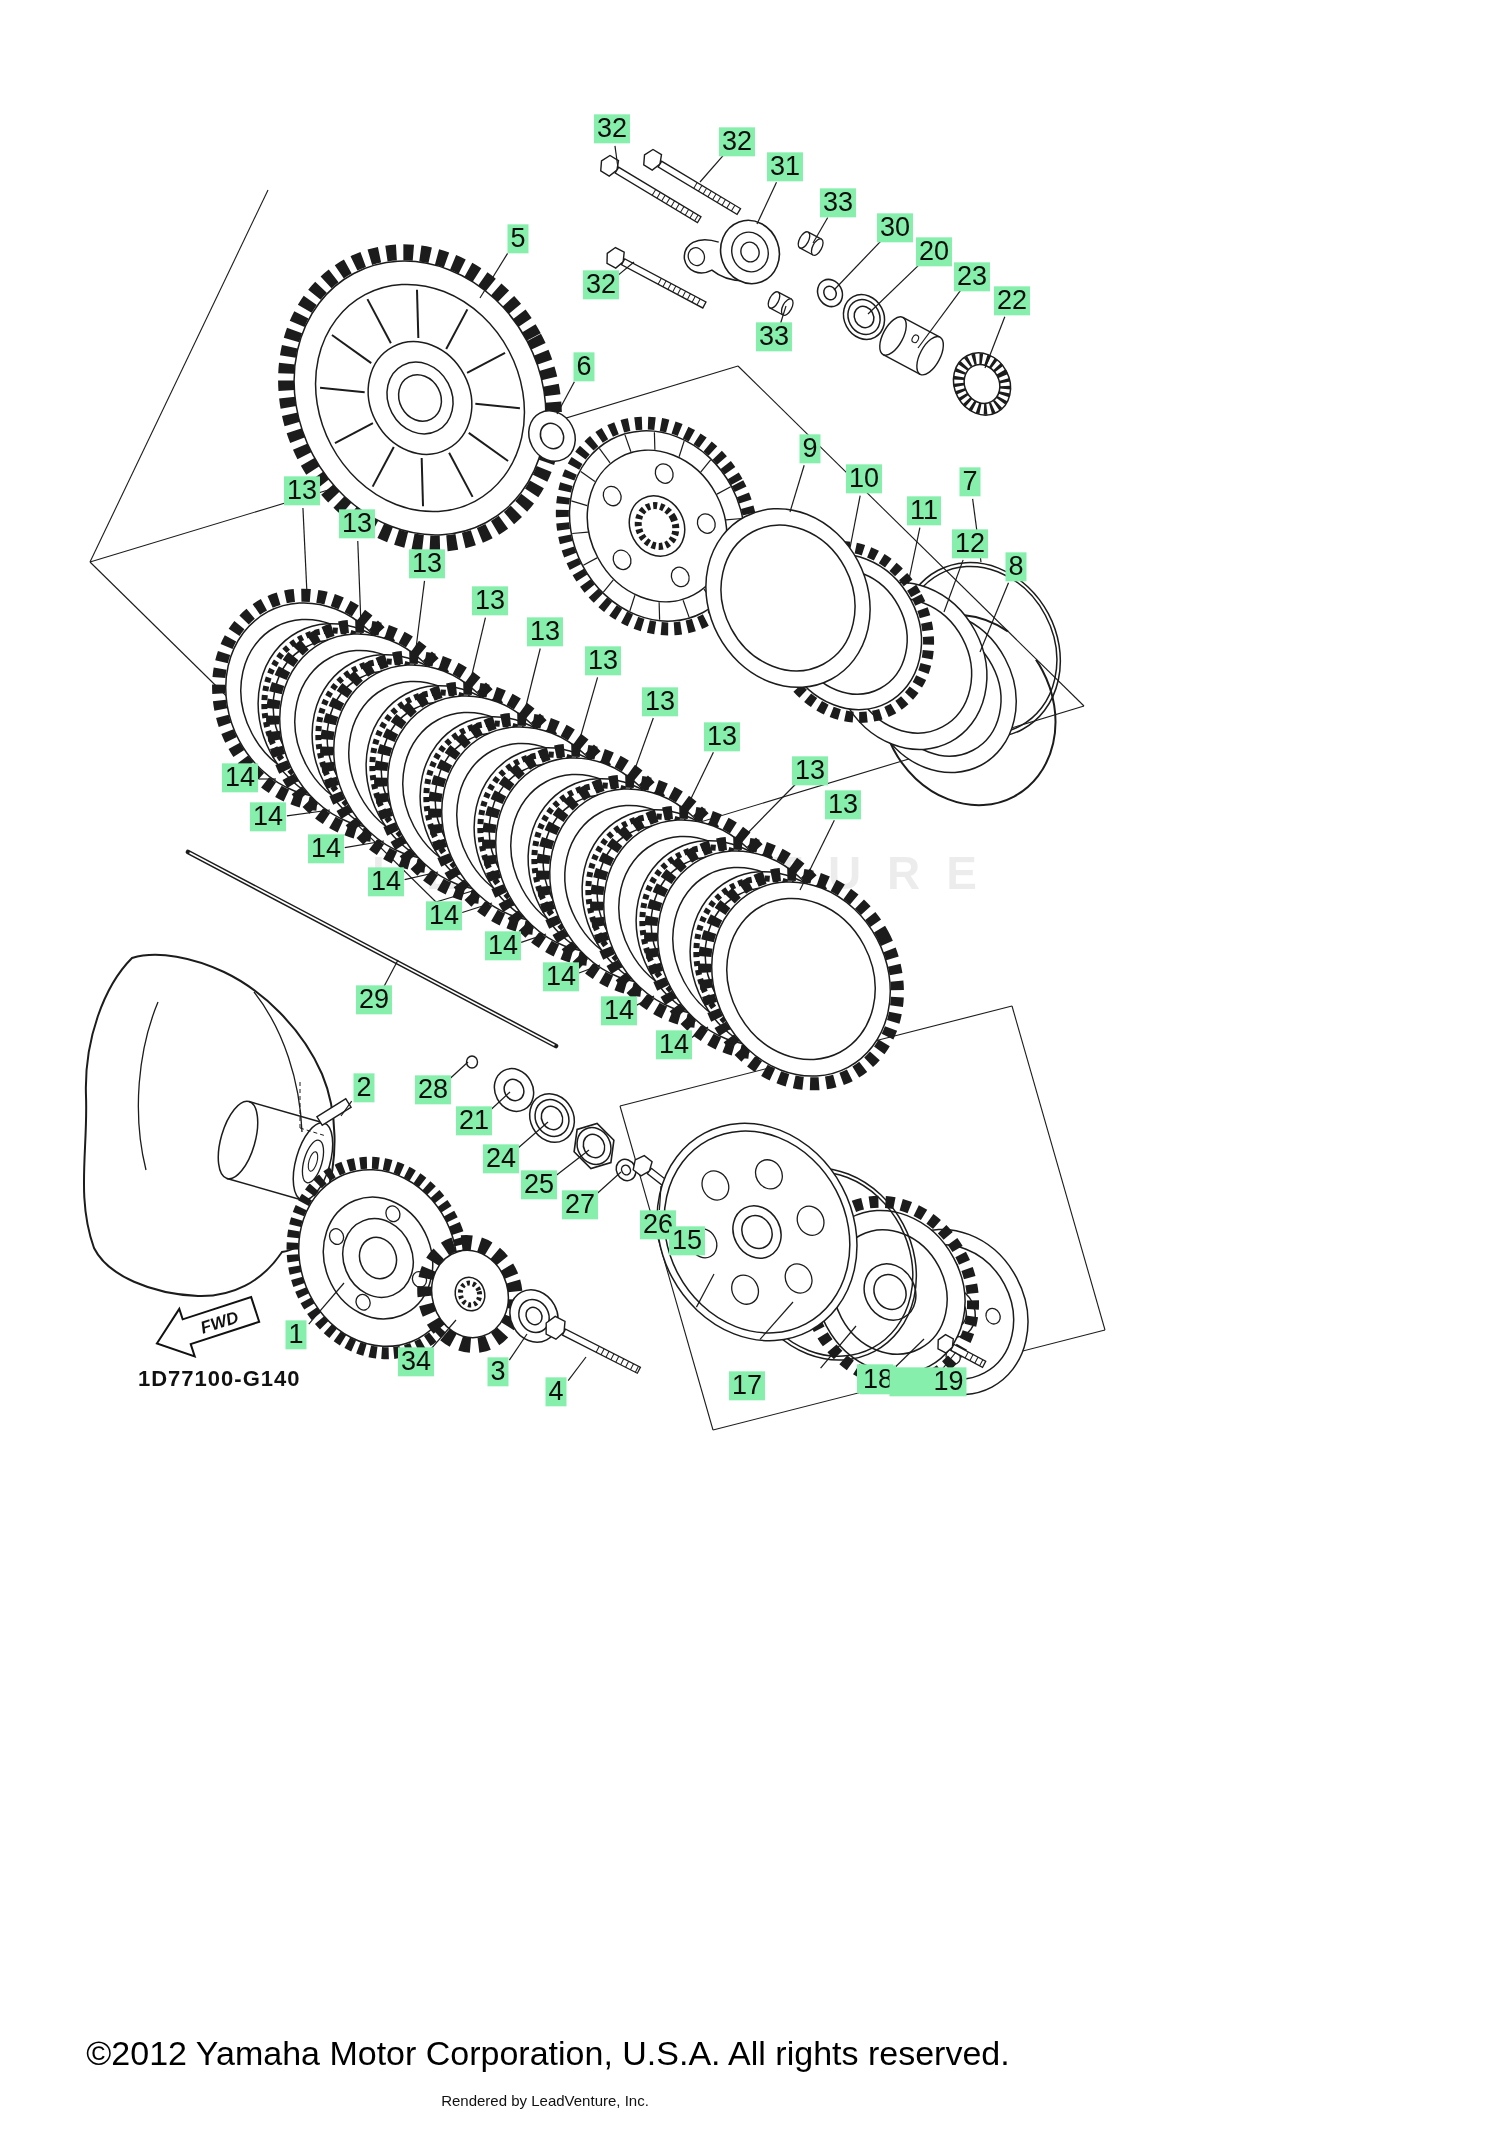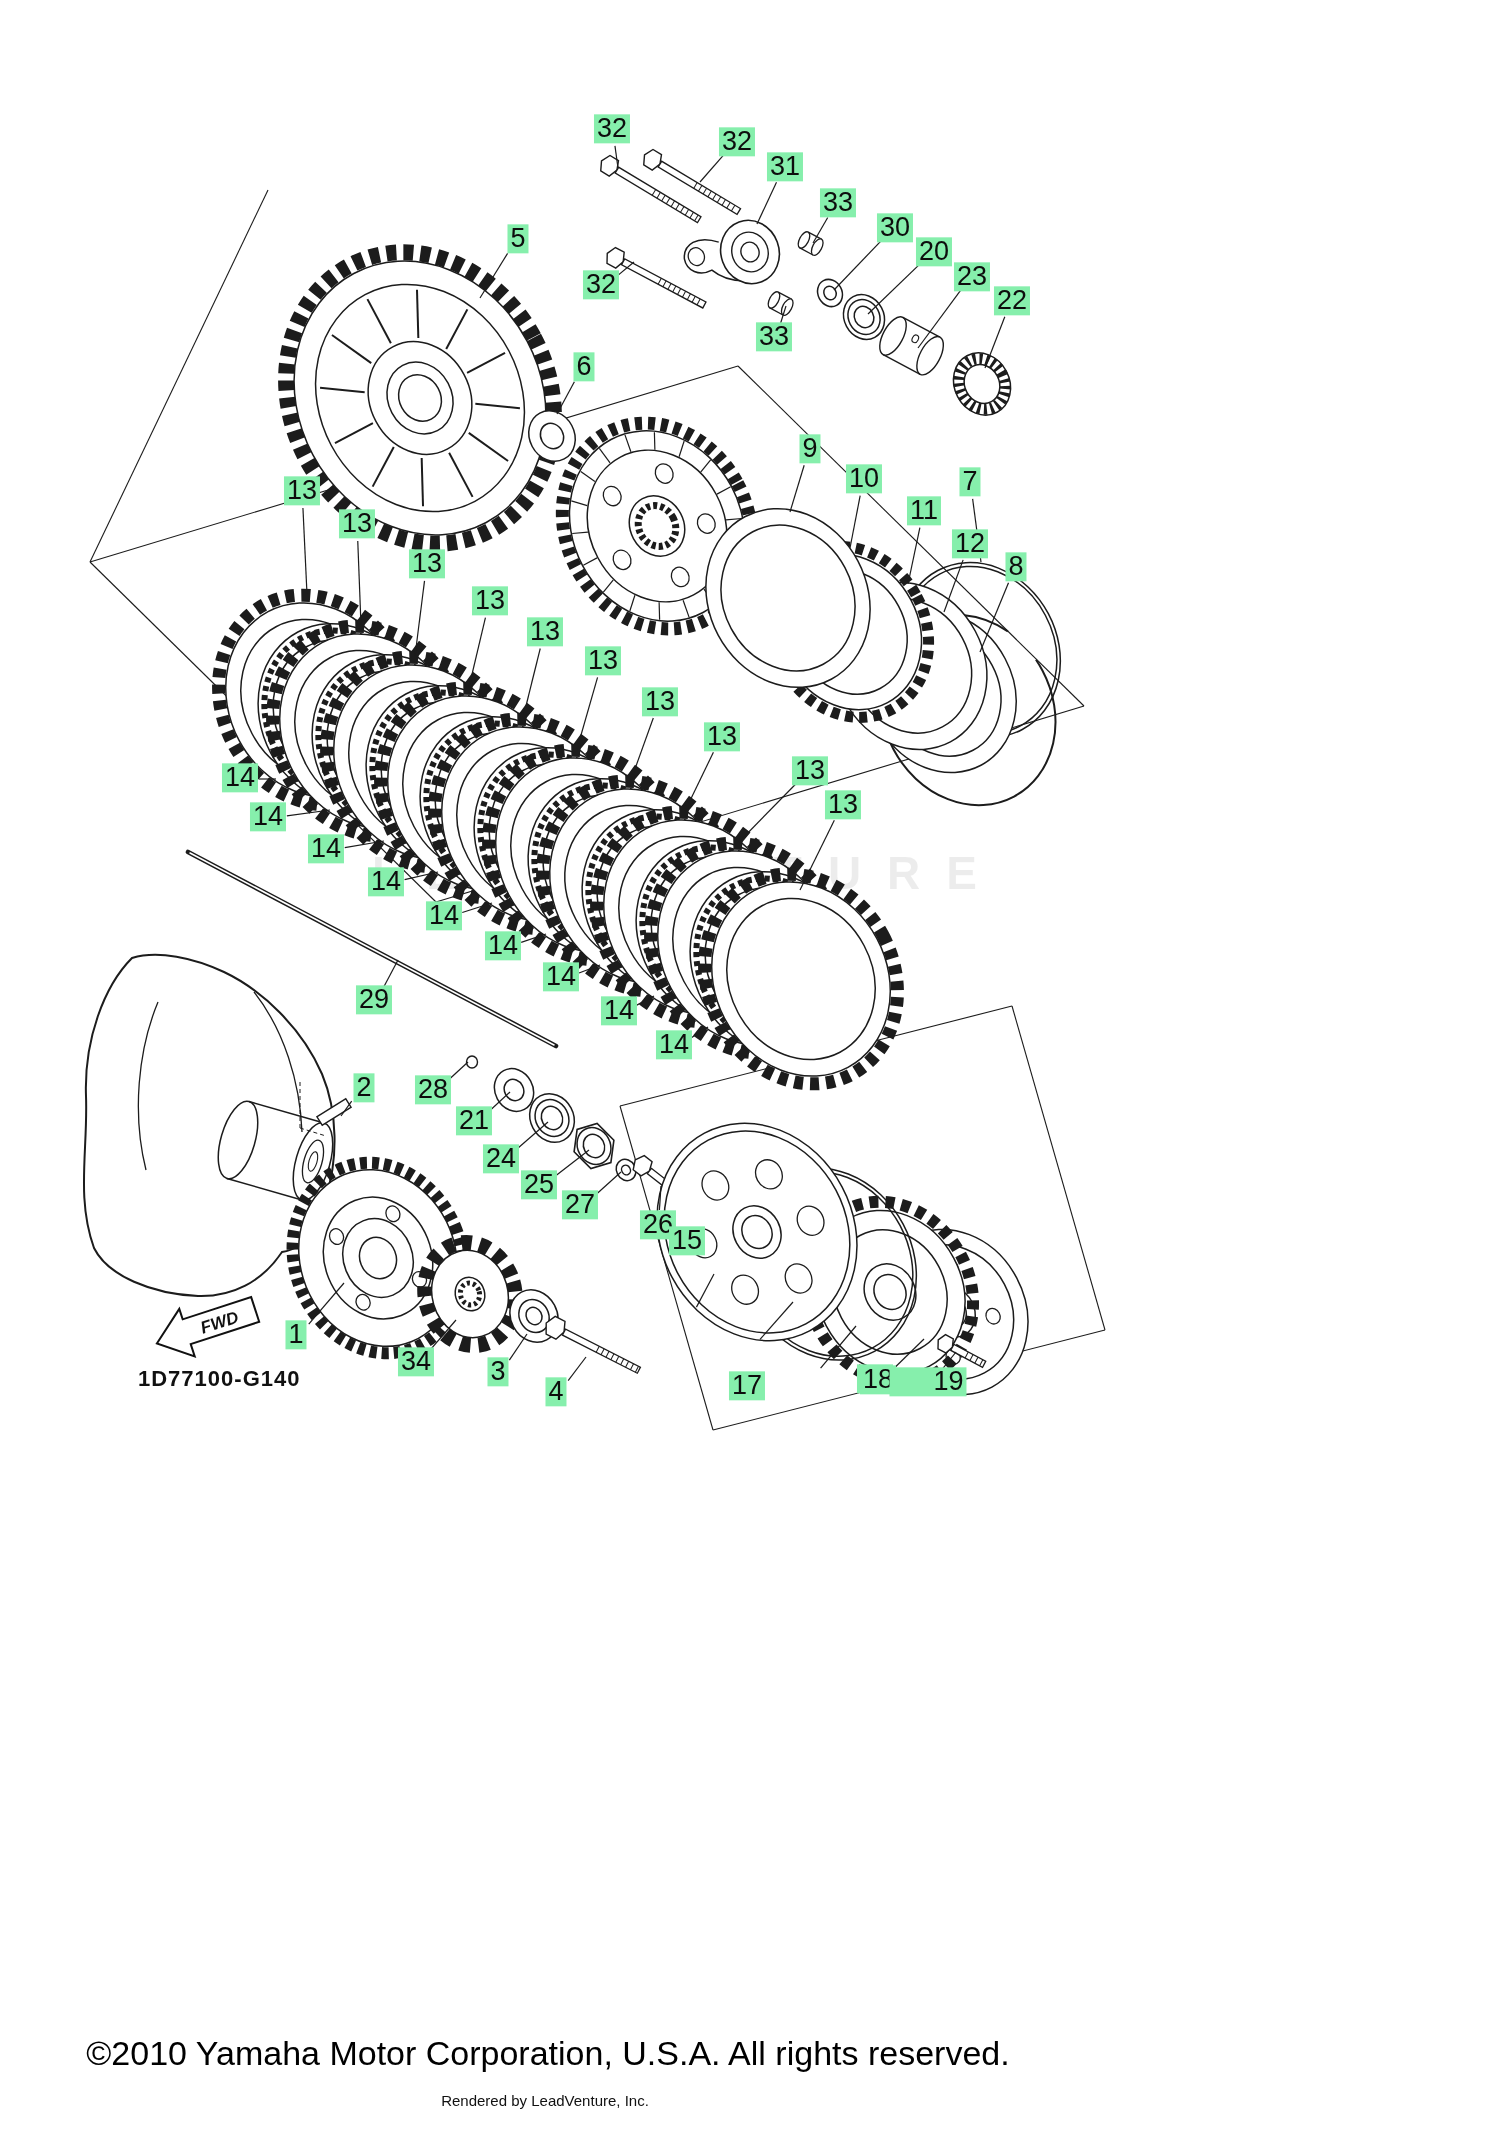--- a/index.html
+++ b/index.html
@@ -520,15 +520,15 @@
       <div class="callout" style="left: 835px; top: 1380px; margin-left: 40px;">16</div>
       <div class="callout" style="left: 878px; top: 1381px;">18</div>
       <div class="callout" style="left: 928px; top: 1383px; padding-left: 44px;">19</div>
       <div class="callout" style="left: 296px; top: 1336px;">1</div>
       <div class="callout" style="left: 416px; top: 1363px;">34</div>
       <div class="callout" style="left: 498px; top: 1373px;">3</div>
       <div class="callout" style="left: 556px; top: 1393px;">4</div>
     </div>
 
   <div class="dcode">1D77100-G140</div>
-  <div class="copyright">©2010 Yamaha Motor Corporation, U.S.A. All rights reserved.</div>
+  <div class="copyright">©2012 Yamaha Motor Corporation, U.S.A. All rights reserved.</div>
   <div class="renderedby">Rendered by LeadVenture, Inc.</div>
 </div>
 
 </body></html>

